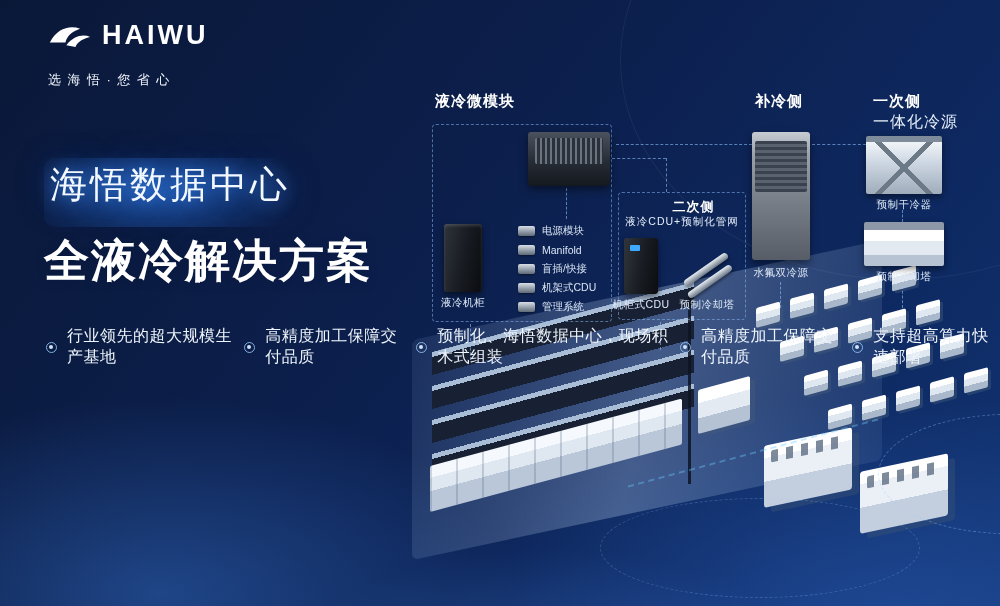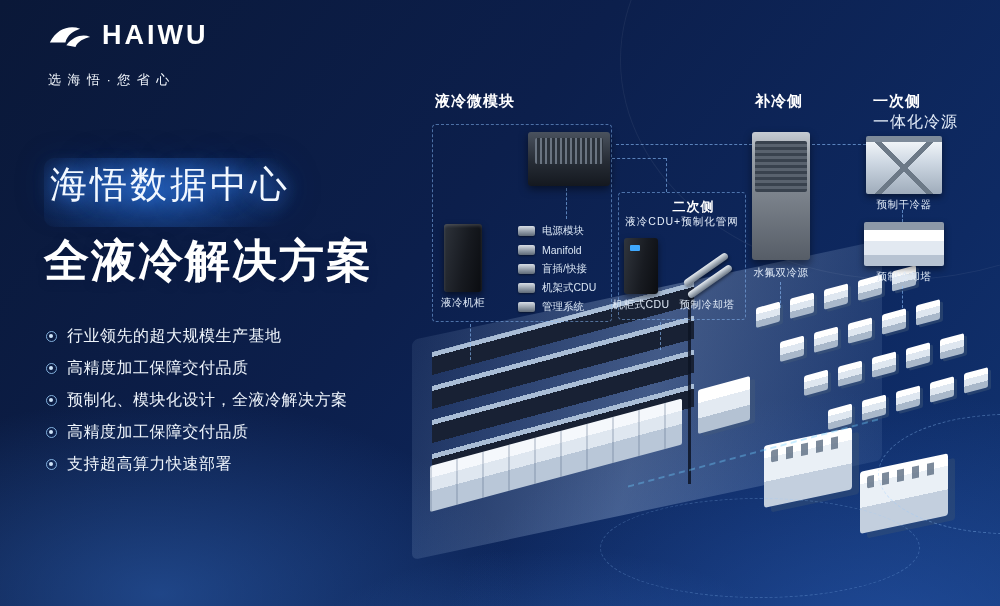--- a/index.html
+++ b/index.html
@@ -21,21 +21,21 @@
   
   .hero{position:absolute;left:44px;top:158px;z-index:5}
   .hero-line1{display:inline-block;font-size:37px;font-weight:400;letter-spacing:3px;color:#f2f8ff;
     padding:2px 18px 17px 6px;border-radius:10px;
     background:radial-gradient(75% 130% at 42% 50%, rgba(44,118,226,.55), rgba(44,118,226,0) 72%);
     text-shadow:0 0 18px rgba(64,142,255,.85),0 0 36px rgba(40,110,230,.5);}
   .hero-line2{margin-top:4px;font-size:45px;font-weight:900;letter-spacing:2px;color:#fff;
     text-shadow:0 2px 10px rgba(0,20,60,.4);}
 
   
-  .bullets{position:absolute;left:46px;top:326px;list-style:none;display:flex;flex-direction:column;gap:11px;z-index:5}
+  .bullets{position:absolute;left:46px;top:326px;list-style:none;display:flex;flex-direction:row;gap:11px;z-index:5}
   .bullet{display:flex;align-items:center;gap:10px;font-size:16px;color:#eef4fb;letter-spacing:.5px}
   .dot{width:11px;height:11px;border-radius:50%;border:1.5px solid rgba(150,200,245,.85);position:relative;flex:0 0 auto}
   .dot::after{content:"";position:absolute;left:2.2px;top:2.2px;width:4px;height:4px;border-radius:50%;background:#cfe4f8}
 
   
   .dg-title{position:absolute;font-size:15px;font-weight:700;color:#fff;letter-spacing:1px;z-index:6}
   .dg-sub{position:absolute;font-size:16px;color:#e4edf9;letter-spacing:1px;z-index:6}
   .dash-box{position:absolute;border:1px dashed rgba(142,194,255,.5);border-radius:4px;z-index:4}
   .hline{position:absolute;border-top:1px dashed rgba(142,194,255,.6);z-index:4}
   .vline{position:absolute;border-left:1px dashed rgba(142,194,255,.6);z-index:4}
@@ -176,21 +176,21 @@
     <li class="bullet">
       <span class="dot"></span>
       <span>行业领先的超大规模生产基地</span>
     </li>
     <li class="bullet">
       <span class="dot"></span>
       <span>高精度加工保障交付品质</span>
     </li>
     <li class="bullet">
       <span class="dot"></span>
-      <span>预制化、模块化设计，全液冷解决方案</span>
+      <span>预制化、海悟数据中心，现场积木式组装</span>
     </li>
     <li class="bullet">
       <span class="dot"></span>
       <span>高精度加工保障交付品质</span>
     </li>
     <li class="bullet">
       <span class="dot"></span>
       <span>支持超高算力快速部署</span>
     </li>
   </ul>

